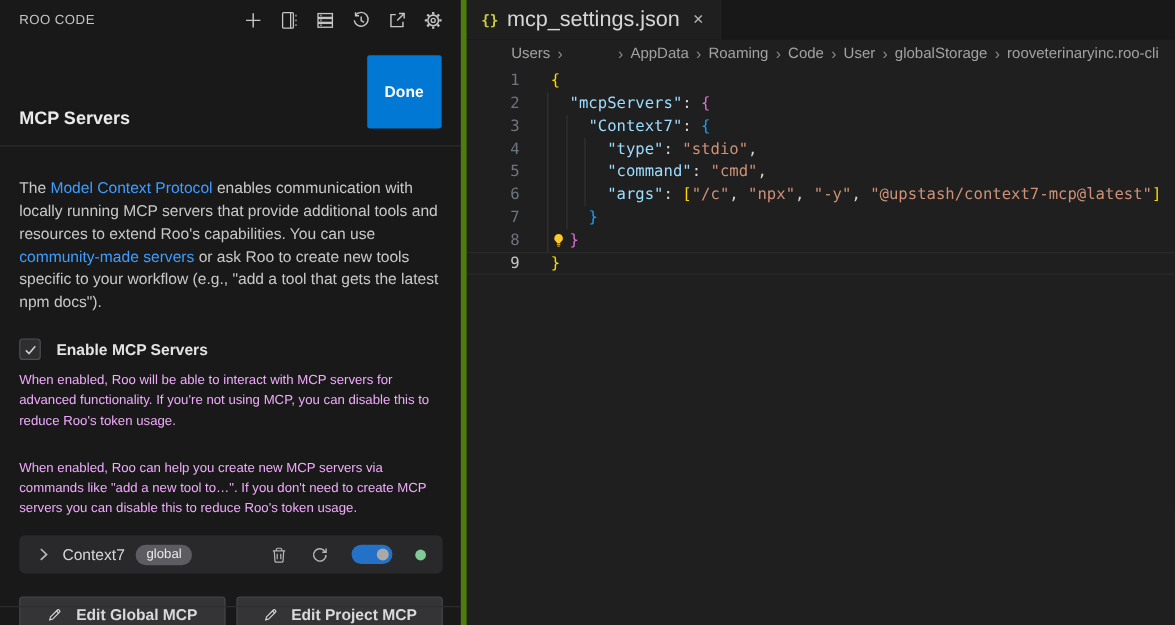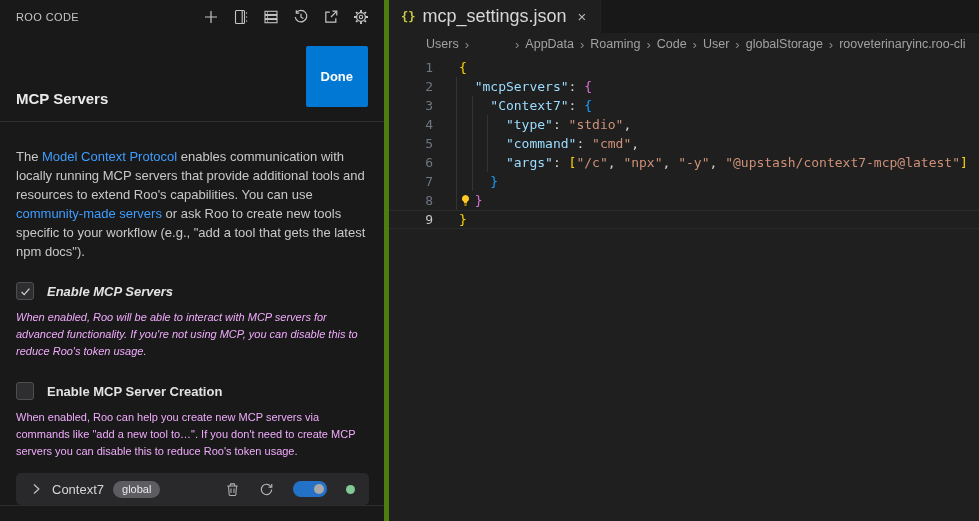--- a/index.html
+++ b/index.html
@@ -29,21 +29,21 @@
   .intro a { color:var(--link-blue,#3e9dff); text-decoration:none; cursor:pointer; }
 
   .check-row { display:flex; align-items:center; gap:13px; cursor:pointer; }
   .check-row .label { font-size:13px; font-weight:bold; color:#e3e3e3; }
   .checkbox { width:18px; height:18px; border-radius:3px; background:#2e2e30;
     border:1px solid #4e4e52; display:flex; align-items:center; justify-content:center;
     color:#cfcfcf; flex:0 0 18px; }
   .checkbox svg { width:13px; height:13px; visibility:hidden; }
   .checkbox.checked svg { visibility:visible; }
   .desc { margin-top:9px; font-size:11px; line-height:17px; color:#f0abfc; }
-  .setting-1 { margin-top:21px;font-style:italic; }
+  .setting-1 { margin-top:21px; }
   .setting-2 { margin-top:22px; }
 
   .server-row { margin-top:13px; height:32px; background:#29292b; border-radius:5px;
     display:flex; align-items:center; padding:0 14px 0 12px; }
   .server-row .chev { width:16px; height:16px; color:#b9b9b9; display:flex; cursor:pointer; }
   .server-name { margin-left:8px; font-size:13px; color:#d6d6d6; }
   .server-badge { margin-left:9px; background:#5d5d61; color:#e9e9e9; font-size:11px;
     padding:2.5px 9px; border-radius:9px; }
   .row-actions { margin-left:auto; display:flex; align-items:center; gap:19px; }
   .icon-btn { color:#b4b4b4; display:flex; cursor:pointer; }
@@ -173,28 +173,20 @@
             <svg viewBox="0 0 16 16" fill="none" stroke="currentColor" stroke-width="1.6">
                 <path d="M3.2 8.6l3.2 3.2L12.8 4.4"></path>
               </svg>
           </span>
           <span class="label">Enable MCP Servers</span>
         </div>
         <p class="desc">When enabled, Roo will be able to interact with MCP servers for advanced functionality. If you're not using MCP, you can disable this to reduce Roo's token usage.</p>
       </div>
 
       <div class="setting-2">
-        <div class="check-row">
-          <span class="checkbox">
-            <svg viewBox="0 0 16 16" fill="none" stroke="currentColor" stroke-width="1.6">
-                <path d="M3.2 8.6l3.2 3.2L12.8 4.4"></path>
-              </svg>
-          </span>
-          <span class="label">Enable MCP Server Creation</span>
-        </div>
         <p class="desc">When enabled, Roo can help you create new MCP servers via commands like "add a new tool to…". If you don't need to create MCP servers you can disable this to reduce Roo's token usage.</p>
       </div>
 
       <div class="server-row">
         <span class="chev">
           <svg viewBox="0 0 16 16" fill="none" stroke="currentColor" stroke-width="1.4">
               <path d="M6 3.5L10.8 8L6 12.5"></path>
             </svg>
         </span>
         <span class="server-name">Context7</span>

